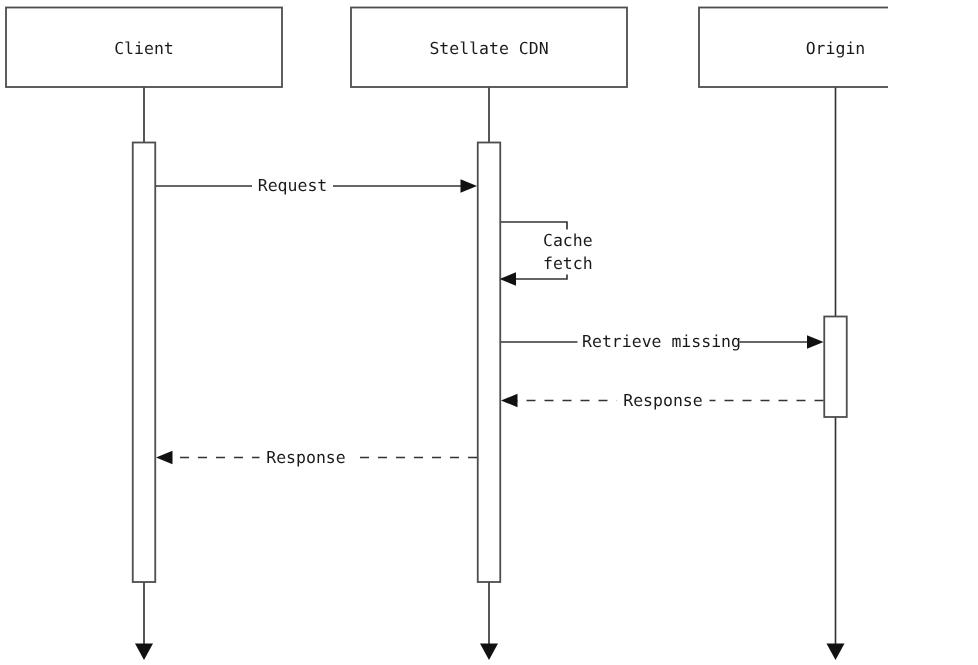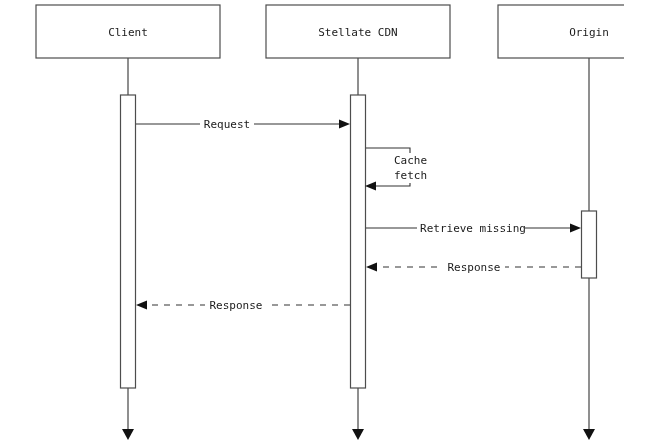--- a/index.html
+++ b/index.html
@@ -9,21 +9,20 @@
   }
   body {
     font-family: "DejaVu Sans Mono", "Liberation Mono", monospace;
   }
   #diagram-root {
     position: relative;
     width: 592px;
     height: 443px;
     background: #ffffff;
     overflow: hidden;
-    margin-left: 32px;
   }
   svg#seq-svg {
     display: block;
     width: 652px;
     height: 443px;
   }
   .participant-box {
     fill: #ffffff;
     stroke: #4d4d4d;
     stroke-width: 1.2;

